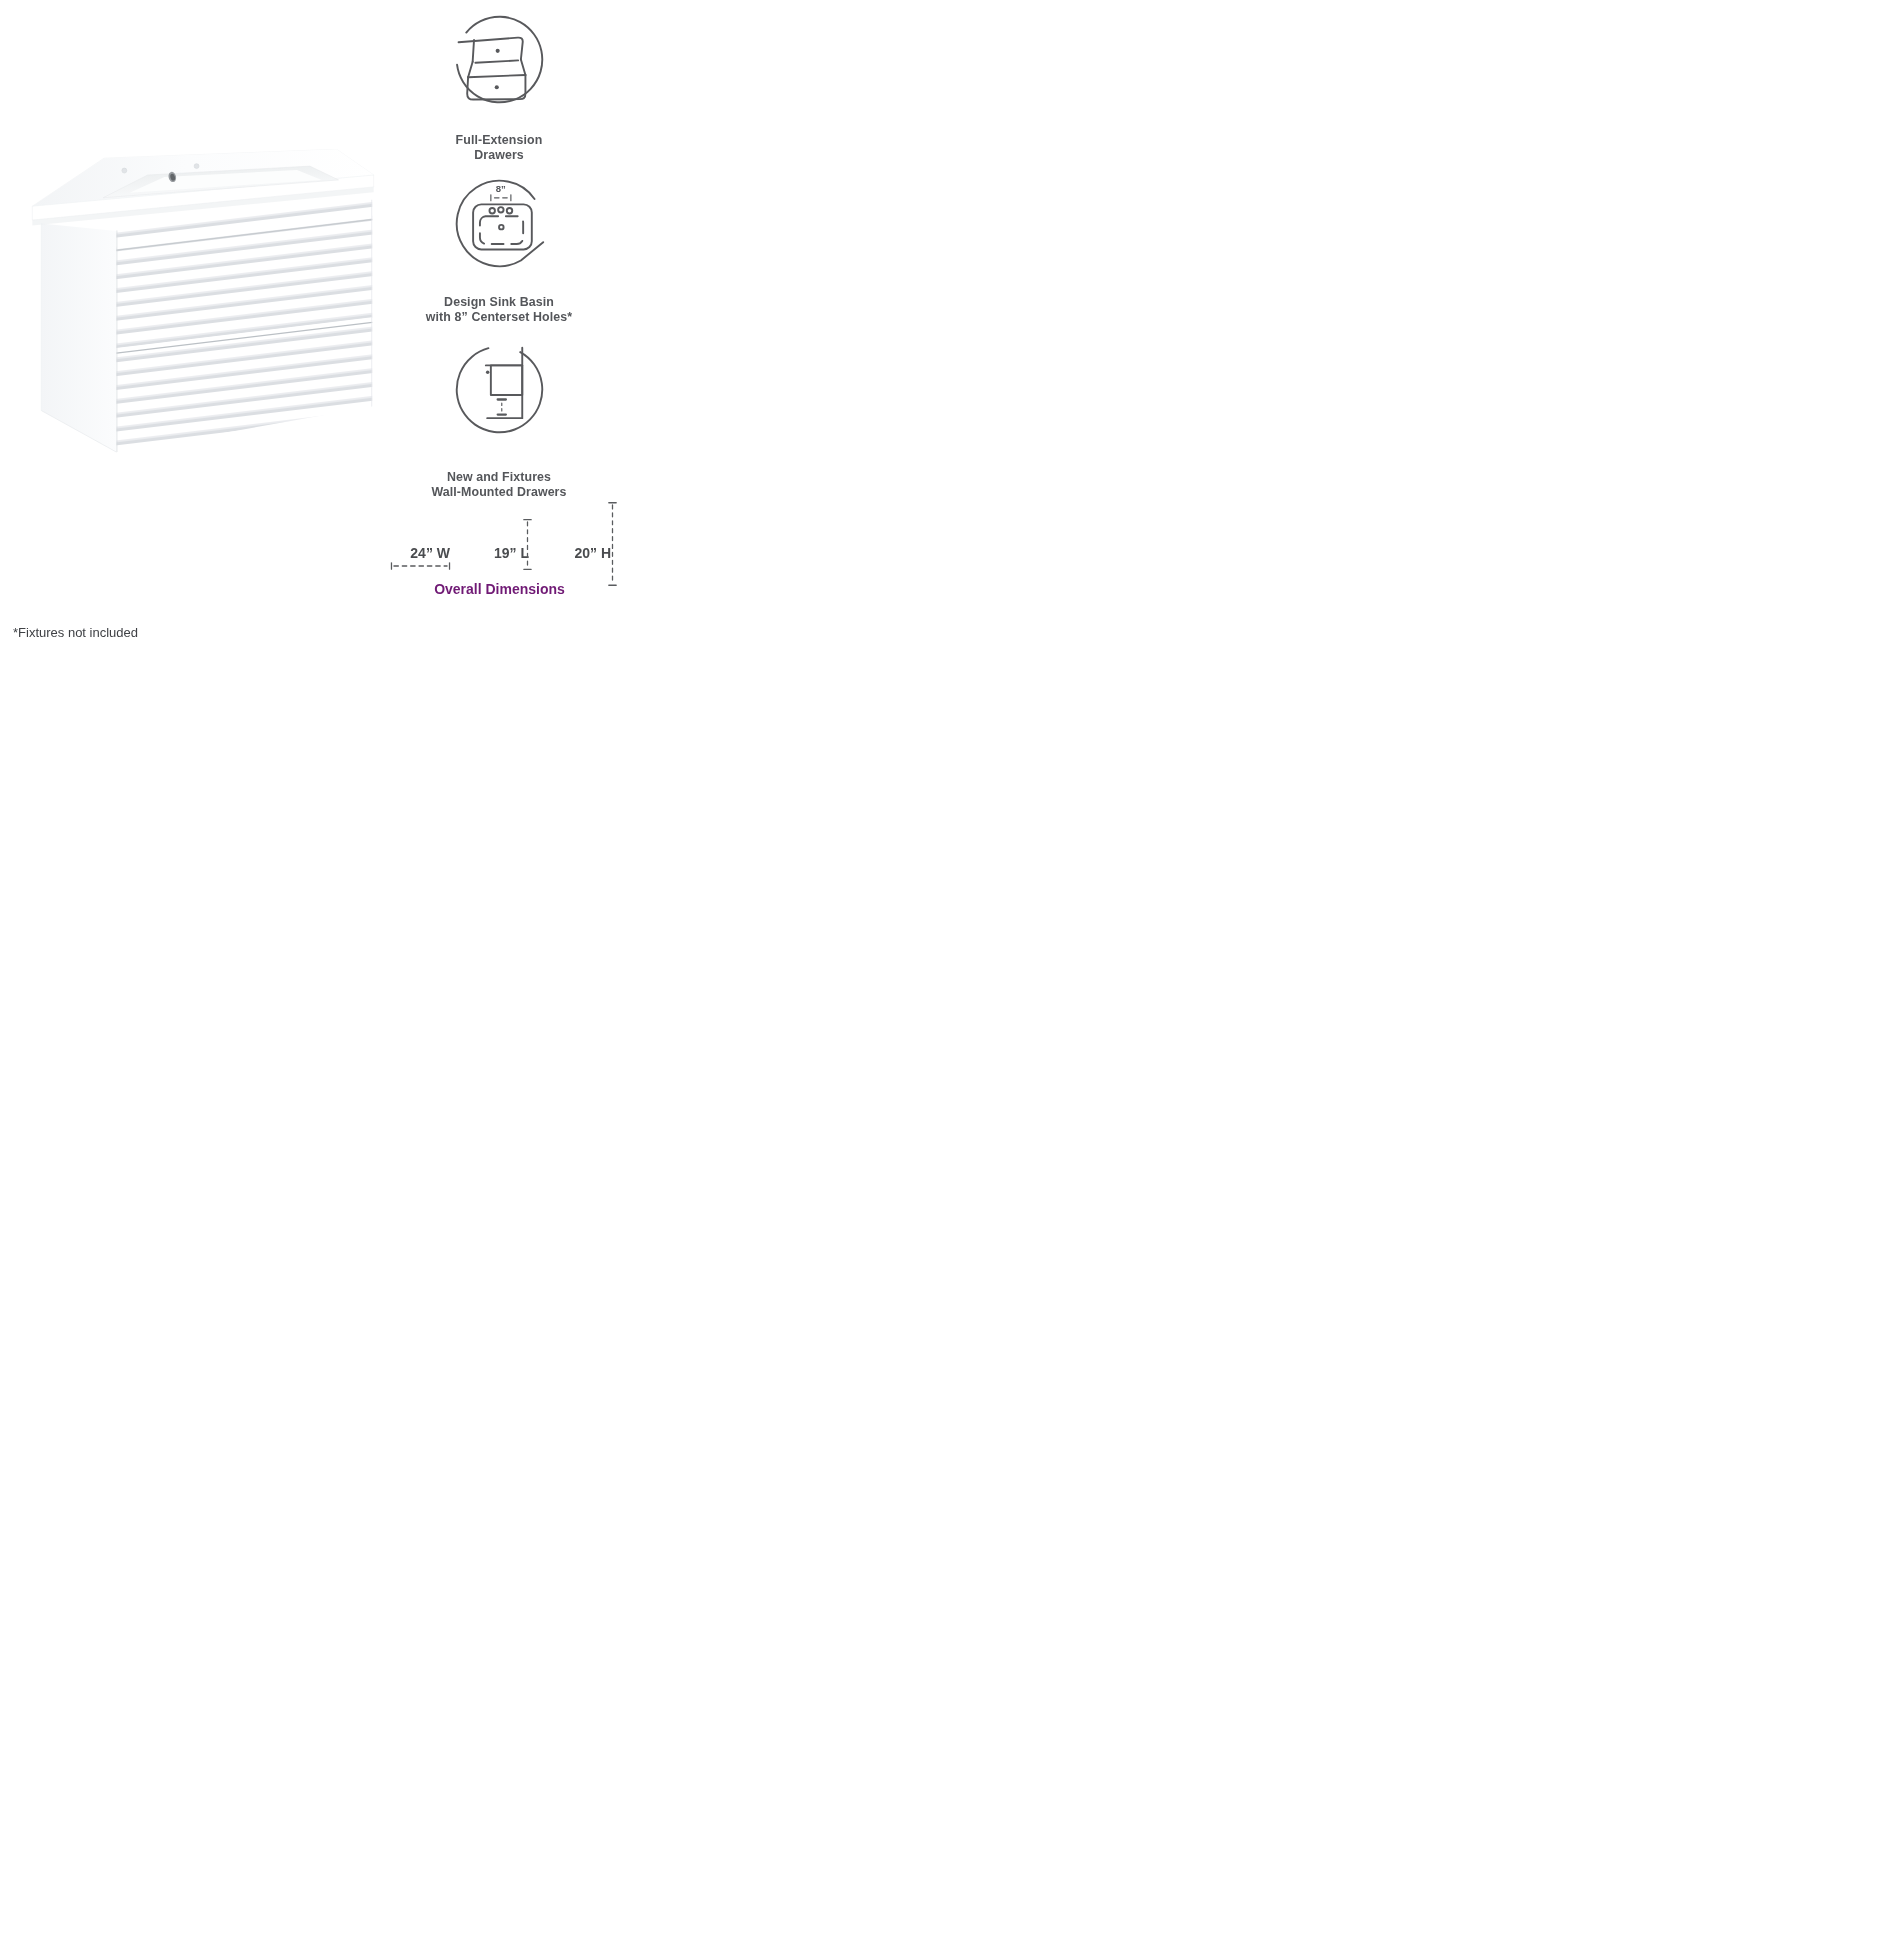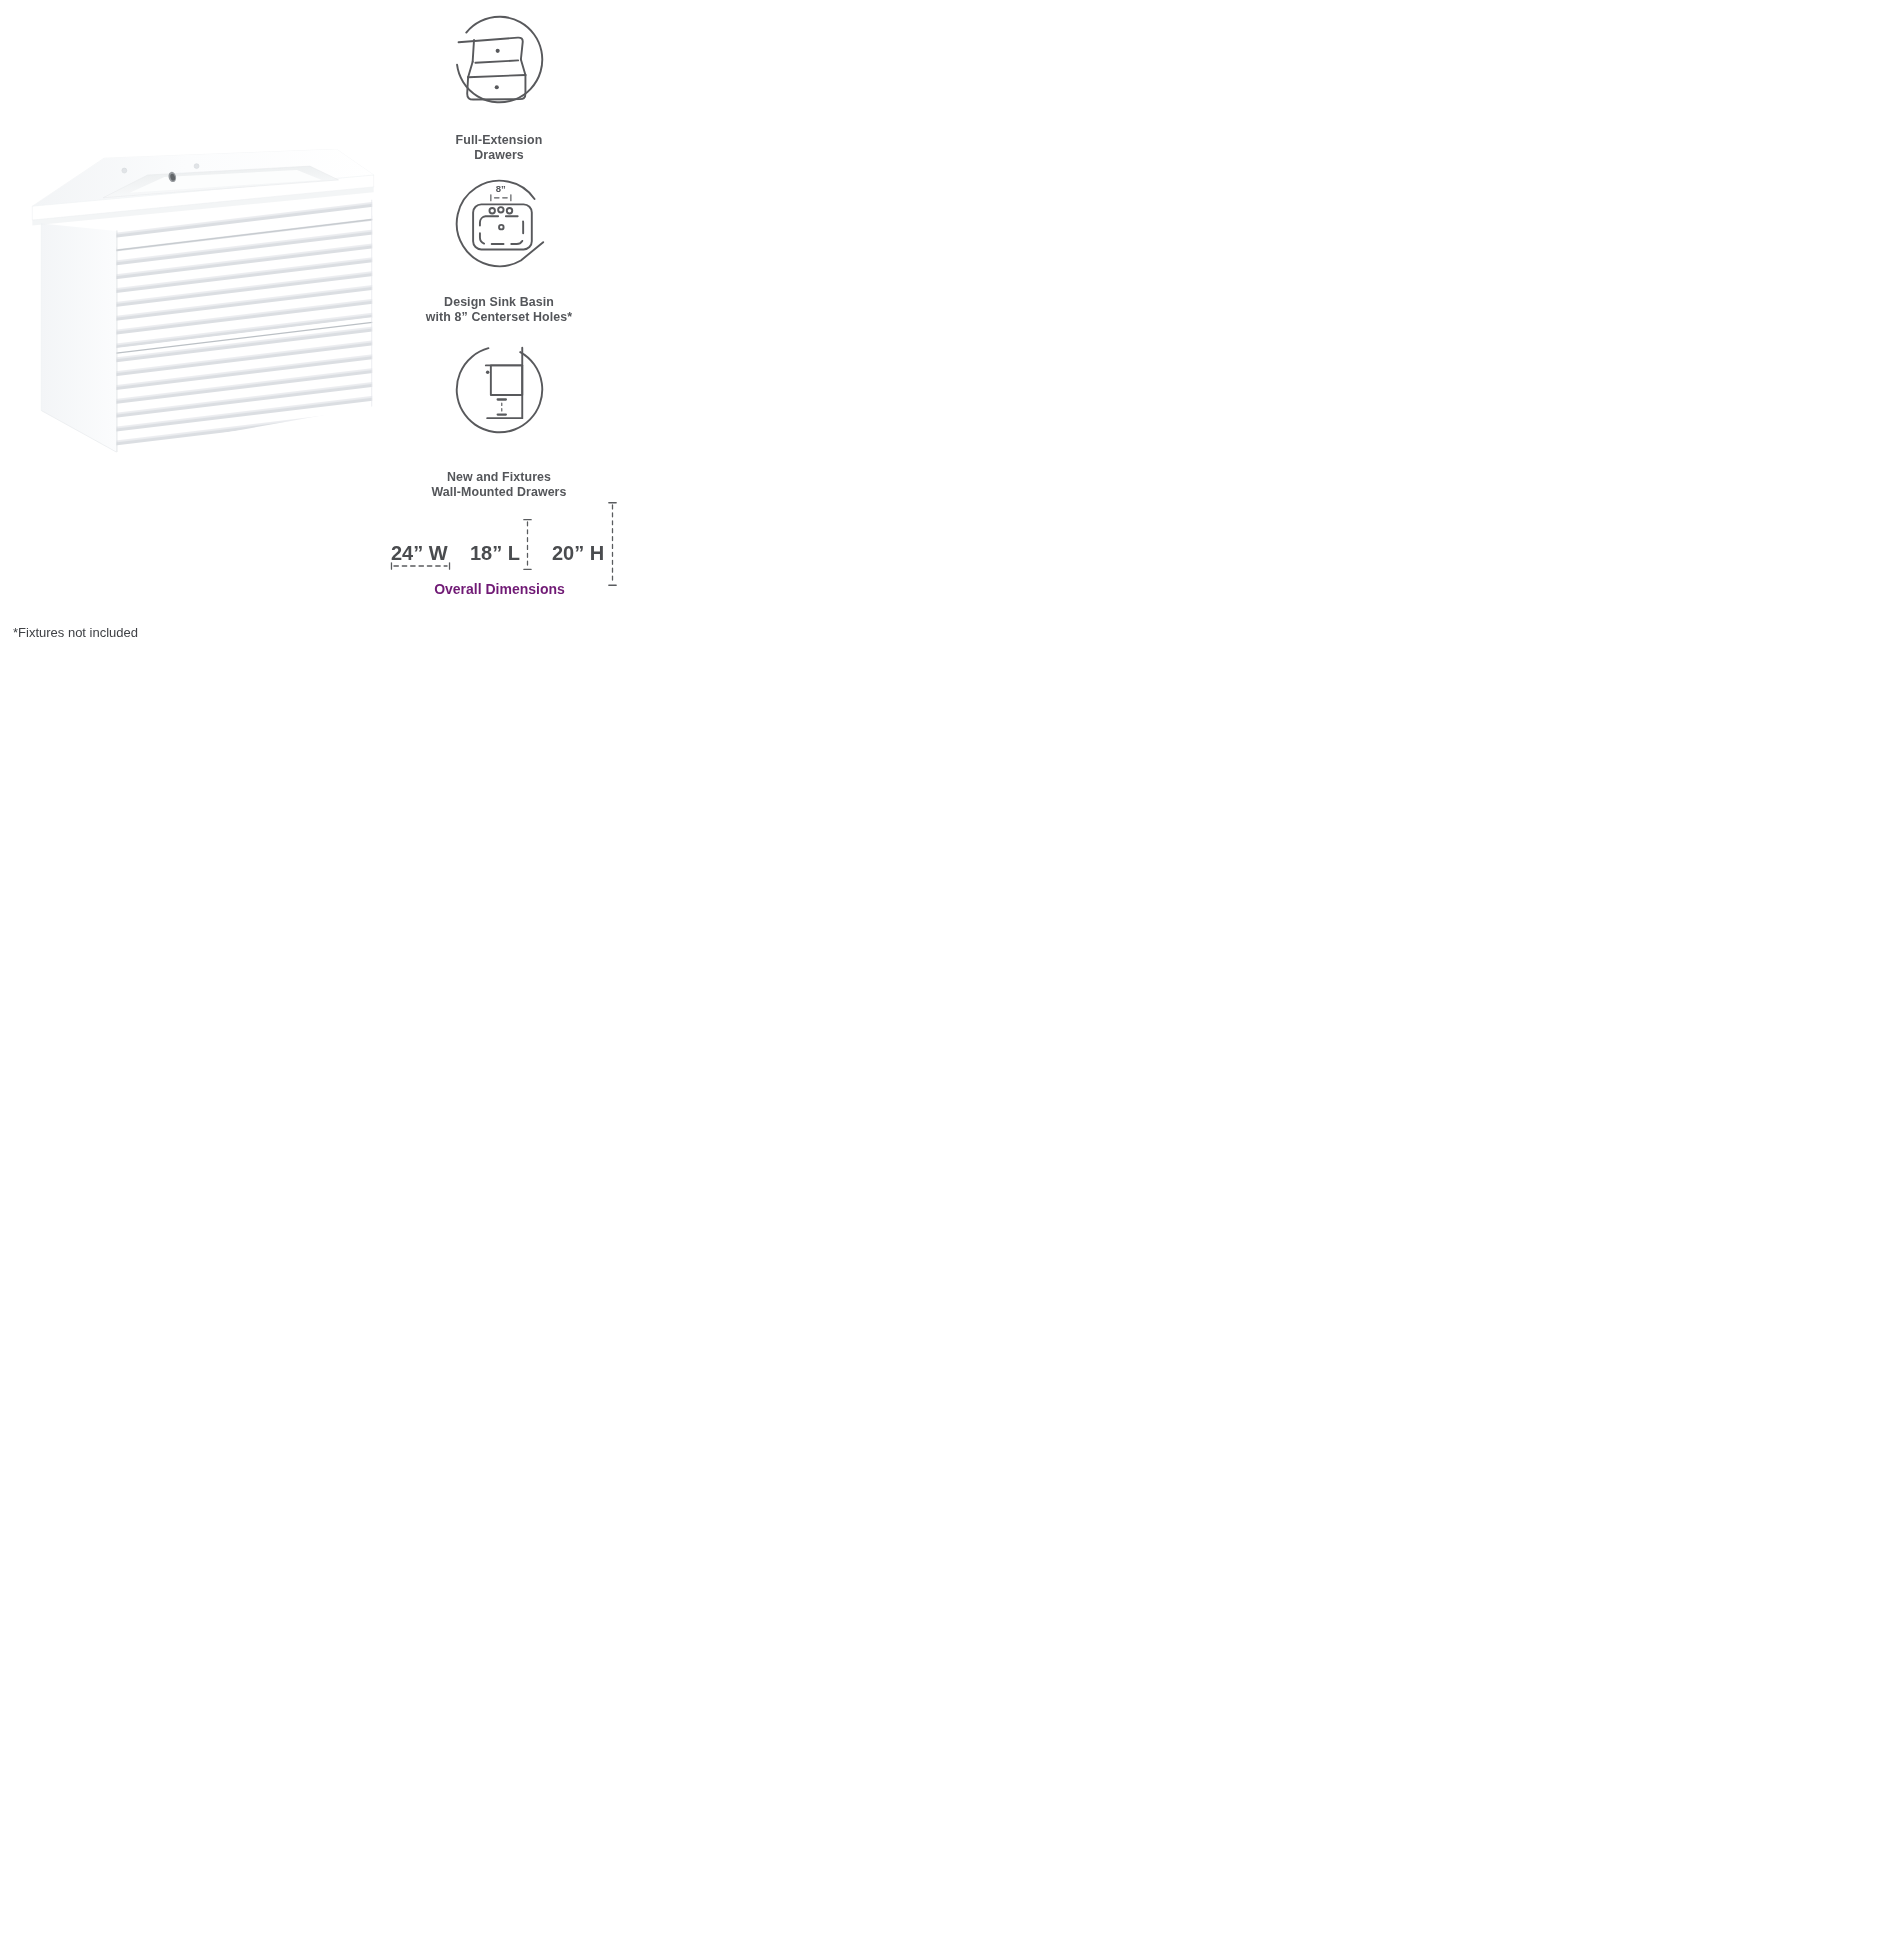--- a/index.html
+++ b/index.html
@@ -1,22 +1,22 @@
 <!DOCTYPE html>
 <html style="font-size:8px"><head>
 <meta charset="utf-8">
 <style>
   html,body{margin:0;padding:0;background:#ffffff;}
   body{width:634px;height:652px;position:relative;overflow:hidden;
        font-family:"Liberation Sans","DejaVu Sans",sans-serif;}
   .abs{position:absolute;}
   .caption{color:#54565a;font-weight:bold;font-size:12.4px;line-height:15px;
            text-align:center;letter-spacing:0.1px;margin-top:17px;}
-  .dim-label{color:#4a4c4f;font-weight:bold;font-size:20px;line-height:18px;
-             text-align:left;white-space:nowrap;}
+  .dim-label{color:#4a4c4f;font-weight:bold;font-size:14px;line-height:18px;
+             text-align:right;white-space:nowrap;}
   .overall{color:#701a75;font-weight:bold;font-size:14px;text-align:center;white-space:nowrap;}
   .footnote{color:#3f4145;font-size:13px;}
   svg{display:block;}
   .icon-stroke{stroke:#58595c;stroke-width:4.2;fill:none;stroke-linecap:round;stroke-linejoin:round;}
   .icon-fill{fill:#58595c;stroke:none;}
   .icon-text{fill:#54565a;font-family:"Liberation Sans","DejaVu Sans",sans-serif;
              font-weight:bold;font-size:21px;text-anchor:middle;}
   .measure{stroke:#595b5e;stroke-width:2.6;fill:none;stroke-linecap:round;}
 </style>
 </head>
@@ -125,21 +125,21 @@
   <div>Wall-Mounted Drawers</div>
 </div>
 
 <div class="abs dim-label" style="left:391px;top:544px;width:59px">24” W</div>
 <svg class="abs" style="left:390px;top:562px" width="61" height="8" viewBox="0 0 124 16">
   <path class="measure" d="M3,1.5 L3,14.5"></path>
   <path class="measure" d="M121,1.5 L121,14.5"></path>
   <path class="measure" d="M8,8 L116,8" stroke-dasharray="9 8"></path>
 </svg>
 
-<div class="abs dim-label" style="left:470px;top:544px;width:59px">18” L</div>
+<div class="abs dim-label" style="left:470px;top:544px;width:59px">19” L</div>
 <svg class="abs" style="left:523px;top:519px" width="9" height="51" viewBox="0 0 18 104">
   <path class="measure" d="M1.5,1.5 L16.5,1.5"></path>
   <path class="measure" d="M1.5,102.5 L16.5,102.5"></path>
   <path class="measure" d="M9,6 L9,98" stroke-dasharray="8 8"></path>
 </svg>
 
 <div class="abs dim-label" style="left:552px;top:544px;width:59px">20” H</div>
 <svg class="abs" style="left:608px;top:502px" width="9" height="84" viewBox="0 0 18 170">
   <path class="measure" d="M1.5,1.5 L16.5,1.5"></path>
   <path class="measure" d="M1.5,168.5 L16.5,168.5"></path>

